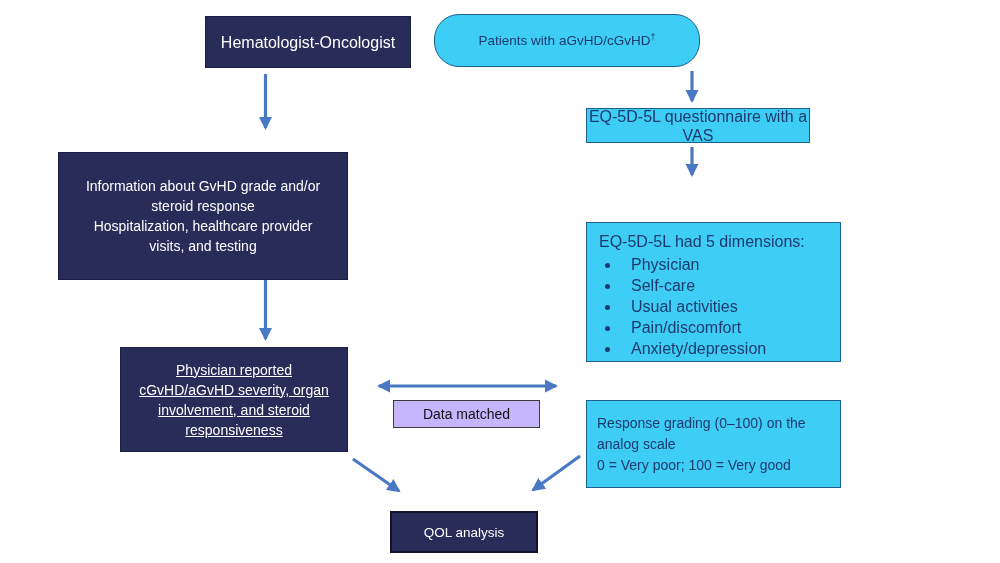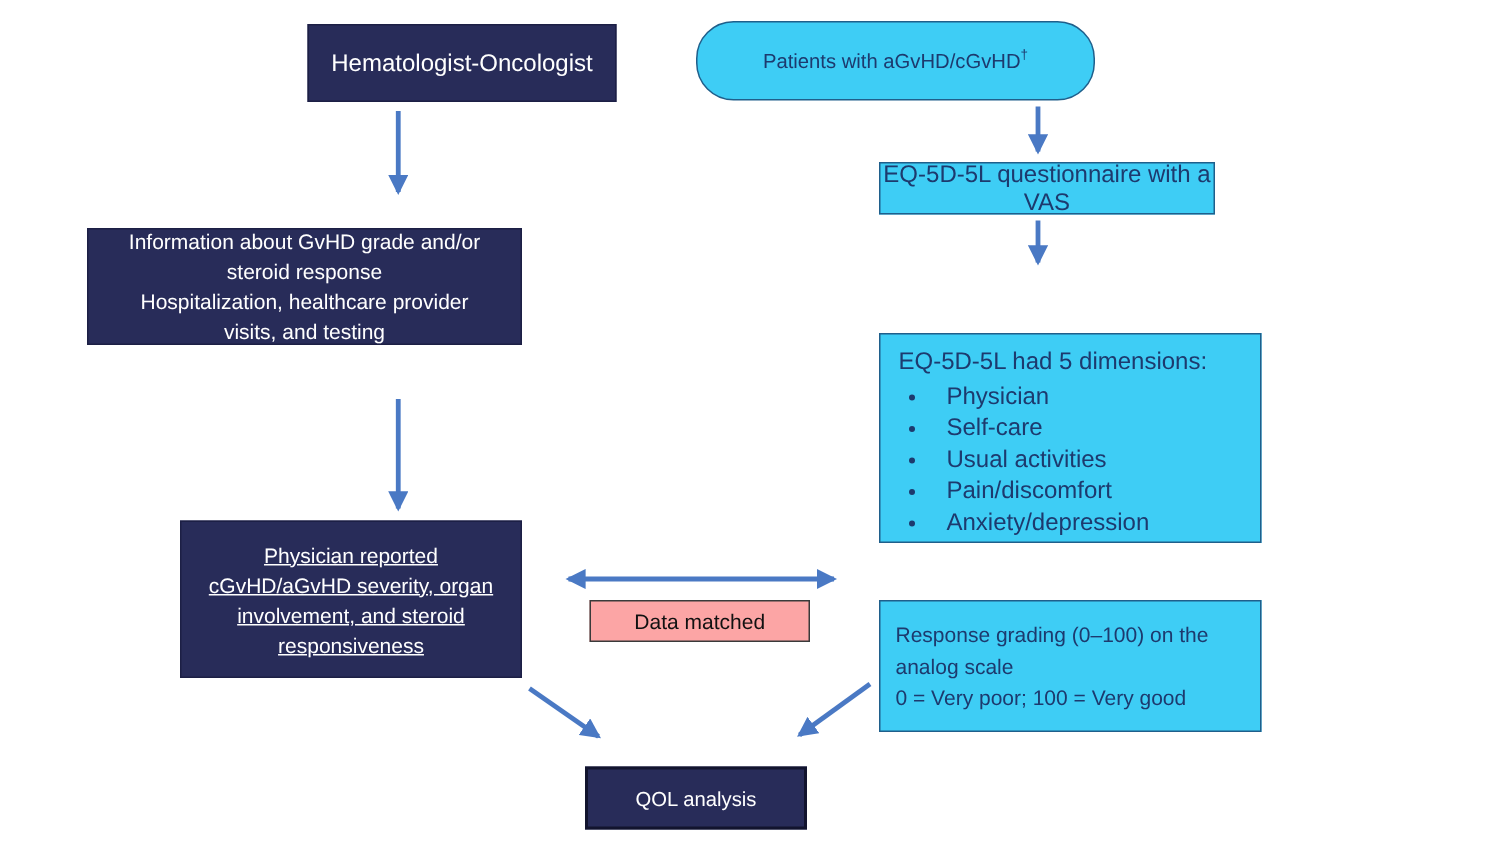--- a/index.html
+++ b/index.html
@@ -25,26 +25,26 @@
     border:1px solid var(--navyBorder,#1c1f45);
   }
   .cyan{
     background:var(--cyan,#3ecdf5);
     color:var(--cyanText,#1d3a6e);
     border:1px solid var(--cyanBorder,#1f5f8b);
   }
   .left-align{align-items:flex-start;text-align:left;margin-top:40px;}
 
   .b-hematologist{left:205px;top:16px;width:206px;height:52px;}
-  .b-patients{left:464px;top:14px;width:266px;height:53px;font-size:13.5px;border-radius:25px;}
-  .b-information{left:58px;top:152px;width:290px;height:78px;font-size:14px;line-height:20px;}
+  .b-patients{left:434px;top:14px;width:266px;height:53px;font-size:13.5px;border-radius:25px;}
+  .b-information{left:58px;top:152px;width:290px;height:128px;font-size:14px;line-height:20px;}
   .b-questionnaire{left:586px;top:108px;width:224px;height:35px;}
   .b-dimensions{left:586px;top:182px;width:255px;height:140px;padding:9px 10px 8px 12px;justify-content:flex-start;}
   .b-physician{left:120px;top:347px;width:228px;height:105px;font-size:14px;line-height:20px;text-decoration:underline;}
-  .b-matched{left:393px;top:400px;width:147px;height:28px;background:#fca5a5;border:1px solid var(--matchedBorder,#3a3a3a);color:var(--matchedText,#111111);font-size:14px;}
+  .b-matched{left:393px;top:400px;width:147px;height:28px;background:#c4b5fd;border:1px solid var(--matchedBorder,#3a3a3a);color:var(--matchedText,#111111);font-size:14px;}
   .b-response{left:586px;top:360px;width:255px;height:88px;padding:8px 10px;font-size:14px;line-height:21px;}
   .b-qol{left:390px;top:511px;width:148px;height:42px;border:2px solid var(--qolBorder,#12142e);font-size:13.5px;}
 
   .sup{font-size:9px;vertical-align:super;line-height:0;}
 
   .dim-title{margin:0 0 2px 0;}
   ul.dim-list{margin:2px 0 0 0;padding:0 0 0 22px;list-style:disc;}
   ul.dim-list li{margin:0 0 1px 0;padding-left:10px;line-height:20px;}
 
   svg.arrows{position:absolute;left:0;top:0;pointer-events:none;}

